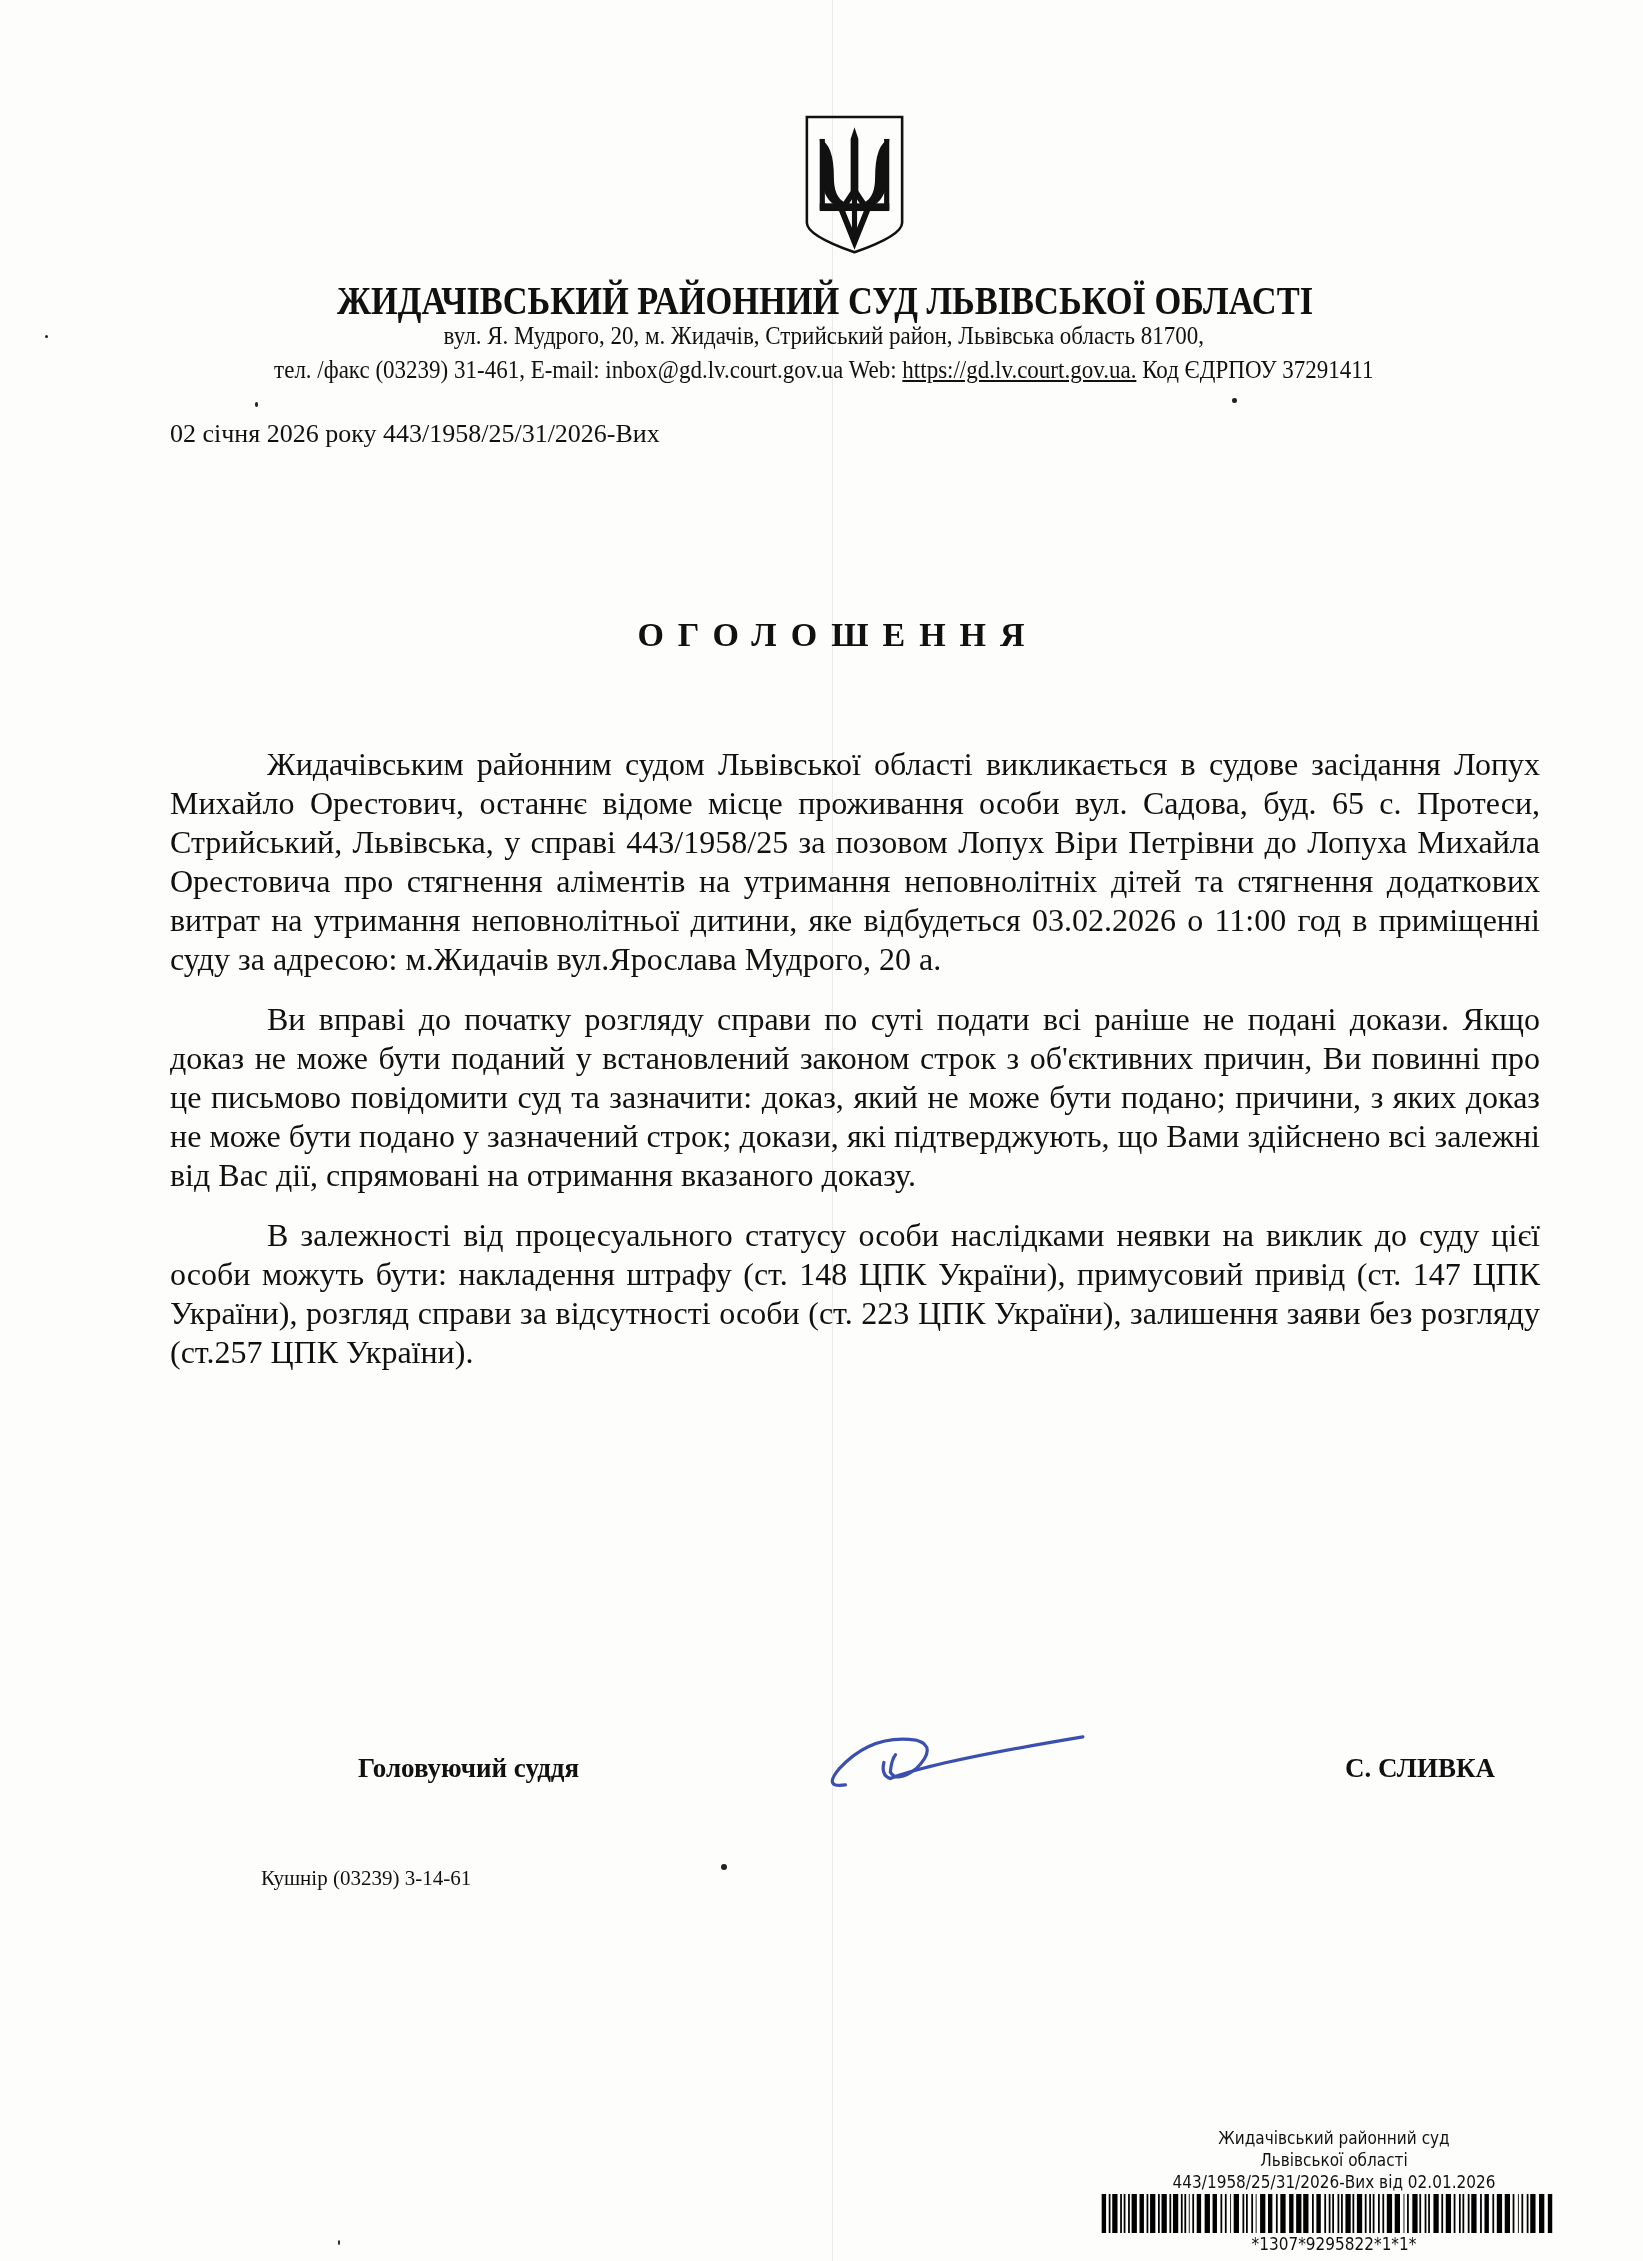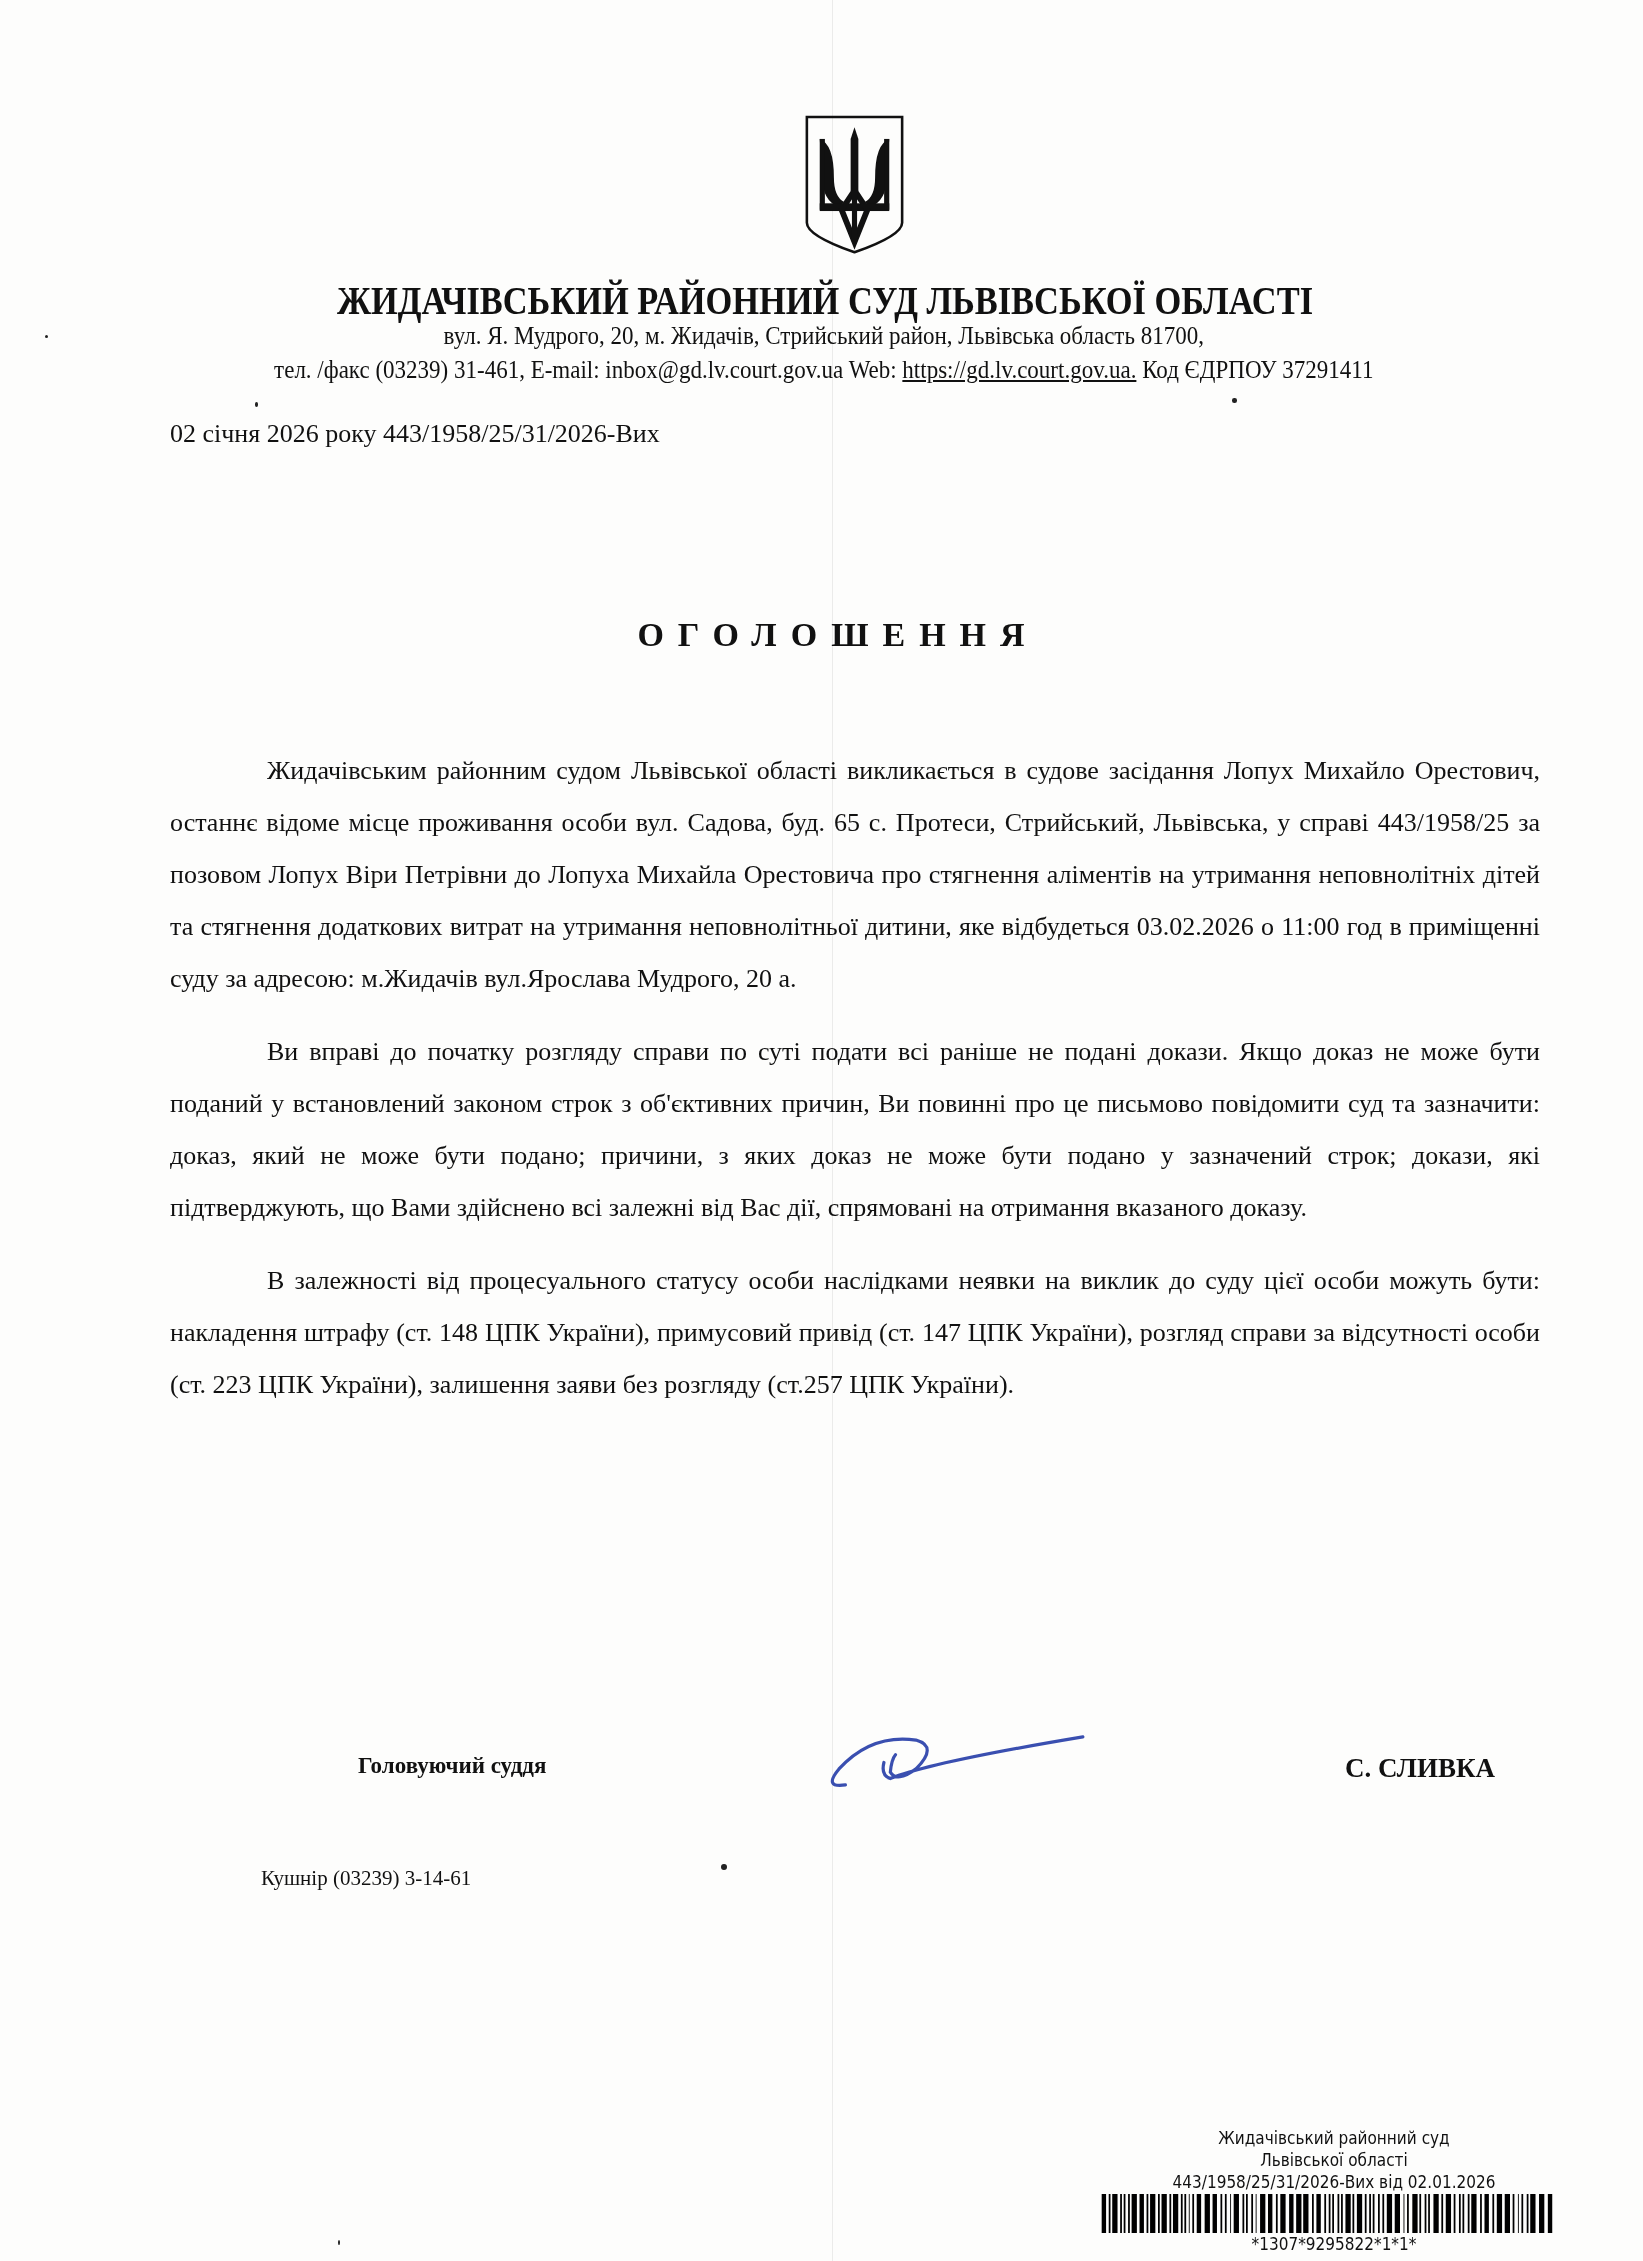--- a/index.html
+++ b/index.html
@@ -25,25 +25,25 @@
   .court-address { top: 322px; }
   .court-contacts { top: 356px; }
   .court-contacts .web-link { text-decoration: underline; color: #111; }
   .doc-ref { position: absolute; left: 170px; top: 419px; font-size: 26px; }
   .title {
     position: absolute; left: 0; top: 616px; width: 1676px; text-align: center;
     font-weight: bold; font-size: 34px; letter-spacing: 14px;
   }
   .body {
     position: absolute; left: 170px; top: 745px; width: 1370px;
-    font-size: 26px; line-height: 52px; text-align: justify;
+    font-size: 32px; line-height: 39px; text-align: justify;
   }
   .body p { margin: 0 0 21px 0; text-indent: 97px; }
   .sig-row { position: absolute; left: 0; top: 1750px; width: 1644px; height: 58px; }
-  .sig-role { position: absolute; left: 358px; top: 3.2px; font-weight: bold; font-size: 23px; }
+  .sig-role { position: absolute; left: 358px; top: 3.2px; font-weight: bold; font-size: 27px; }
   .sig-name { position: absolute; left: 1345px; top: 3.2px; font-weight: bold; font-size: 27px; }
   .signature { position: absolute; left: 819px; top: -26px; width: 271px; height: 77px; }
   .executor { position: absolute; left: 261px; top: 1866px; font-size: 21px; }
   .stamp {
     position: absolute; left: 1057px; top: 2127px; width: 554px; text-align: center;
     font-family: "DejaVu Sans", "Liberation Sans", sans-serif; font-size: 17.4px; line-height: 22px;
     transform: scaleX(0.88); transform-origin: 50% 0;
   }
   .barcode { margin: 1.3px auto 0 auto; width: 529px; height: 39px; display: flex; gap: 0; }
   .barcode span { display: block; height: 100%; background: #000; }

